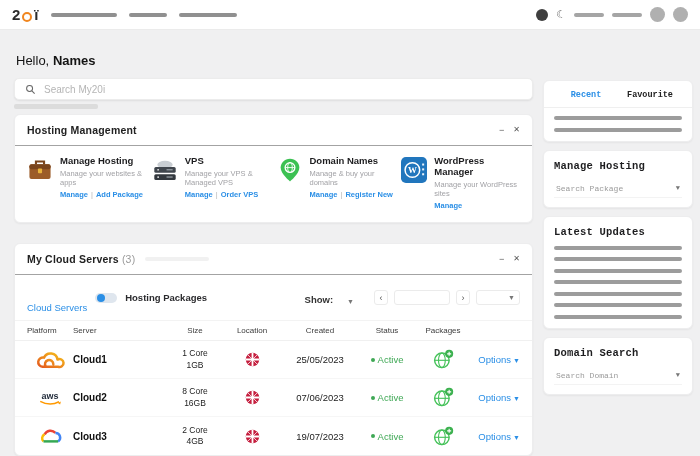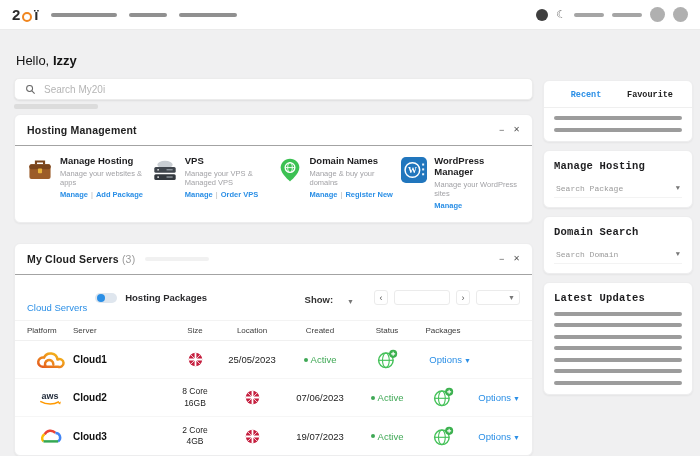--- a/index.html
+++ b/index.html
@@ -120,21 +120,21 @@
     <div class="avatar"></div>
     <div class="avatar"></div>
   </div>
 </div>
 
 <div class="page">
 
   <div class="leftcol">
     <div class="greeting">
       <span>Hello,</span>
-      <b>Izzy</b>
+      <b>Names</b>
     </div>
 
     <div class="searchbar">
       <svg width="11" height="11" viewBox="0 0 24 24">
         <circle cx="10" cy="10" r="6.5" fill="none" stroke="#666" stroke-width="2.2"></circle>
         <line x1="15" y1="15" x2="21" y2="21" stroke="#666" stroke-width="2.2"></line>
       </svg>
       <input type="text" placeholder="Search My20i" style="">
     </div>
     <div class="frag"></div>
@@ -267,20 +267,21 @@
             <defs>
                 <linearGradient id="og" x1="0" y1="1" x2="1" y2="0">
               <stop offset="0" stop-color="#e4581f"></stop>
                   <stop offset="1" stop-color="#f6c21a"></stop>
                 </linearGradient>
               </defs>
             <path d="M9 21 a5.5 5.5 0 1 1 1.8-10.8 A8.5 8.5 0 0 1 27 12.5 A4.8 4.8 0 1 1 27.5 21 Z M13 21 a5 5 0 1 1 9-3" fill="none" stroke="url(#og)" stroke-width="3" stroke-linejoin="round" stroke-linecap="round"></path>
           </svg>
         </span>
         <span class="srv">Cloud1</span>
+        <span class="size"><span>1 Core</span><br><span>1GB</span></span>
         <span class="loc">
           <svg width="15" height="15" viewBox="0 0 20 20">
             <circle cx="10" cy="10" r="9" fill="#c51f3f"></circle>
             <path d="M3.6 3.6 l12.8 12.8 M16.4 3.6 l-12.8 12.8" stroke="#fff" stroke-width="1.2" opacity=".85"></path>
             <path d="M10 1v18 M1 10h18" stroke="#fff" stroke-width="2.4"></path>
           </svg>
         </span>
         <span class="created">25/05/2023</span>
         <span class="status"><span class="dot"></span><span>Active</span></span>
         <span class="pkg">
@@ -382,33 +383,33 @@
 
     <div class="s-card">
       <div class="s-title">Manage Hosting</div>
       <div class="s-select">
         <input type="text" placeholder="Search Package" style="">
         <span class="caret">▼</span>
       </div>
     </div>
 
     <div class="s-card">
+      <div class="s-title">Latest Updates</div>
+      <div class="lu-bars">
+        <div class="skel-dark"></div>
+        <div class="skel-dark"></div>
+        <div class="skel-dark"></div>
+        <div class="skel-dark"></div>
+        <div class="skel-dark"></div>
+        <div class="skel-dark"></div>
+        <div class="skel-dark"></div>
+      </div>
+    </div>
+
+    <div class="s-card">
       <div class="s-title">Domain Search</div>
       <div class="s-select">
         <input type="text" placeholder="Search Domain" style="">
         <span class="caret">▼</span>
       </div>
     </div>
-
-    <div class="s-card">
-      <div class="s-title">Latest Updates</div>
-      <div class="lu-bars">
-        <div class="skel-dark"></div>
-        <div class="skel-dark"></div>
-        <div class="skel-dark"></div>
-        <div class="skel-dark"></div>
-        <div class="skel-dark"></div>
-        <div class="skel-dark"></div>
-        <div class="skel-dark"></div>
-      </div>
-    </div>
   </aside>
 </div>
 
 </body></html>

